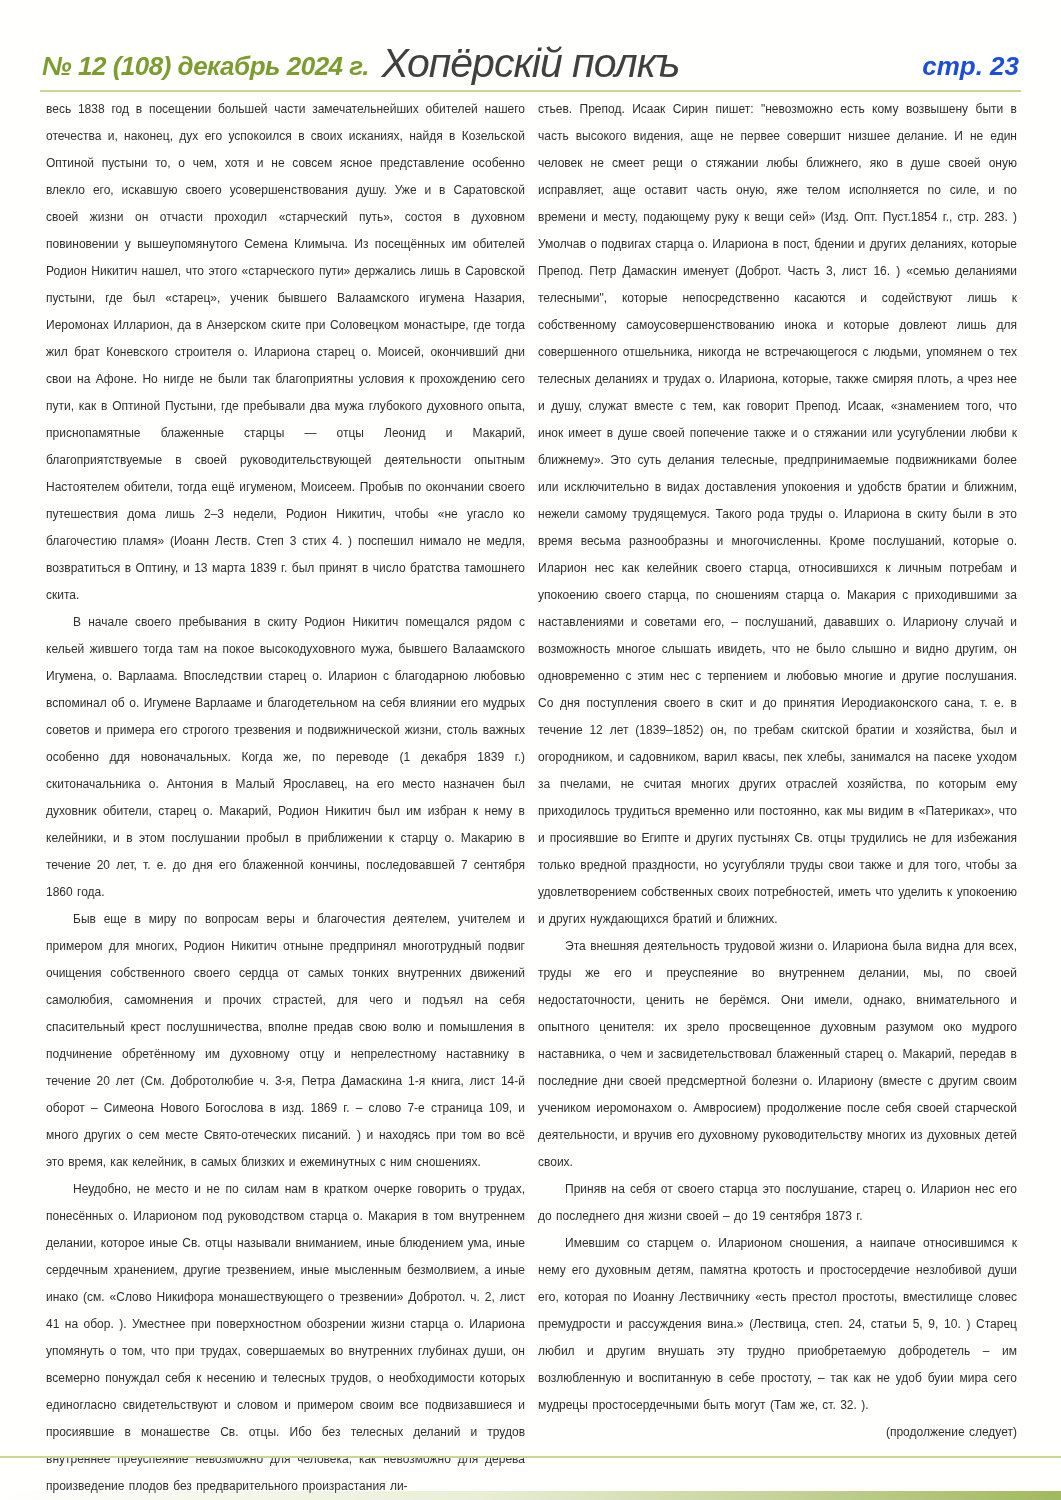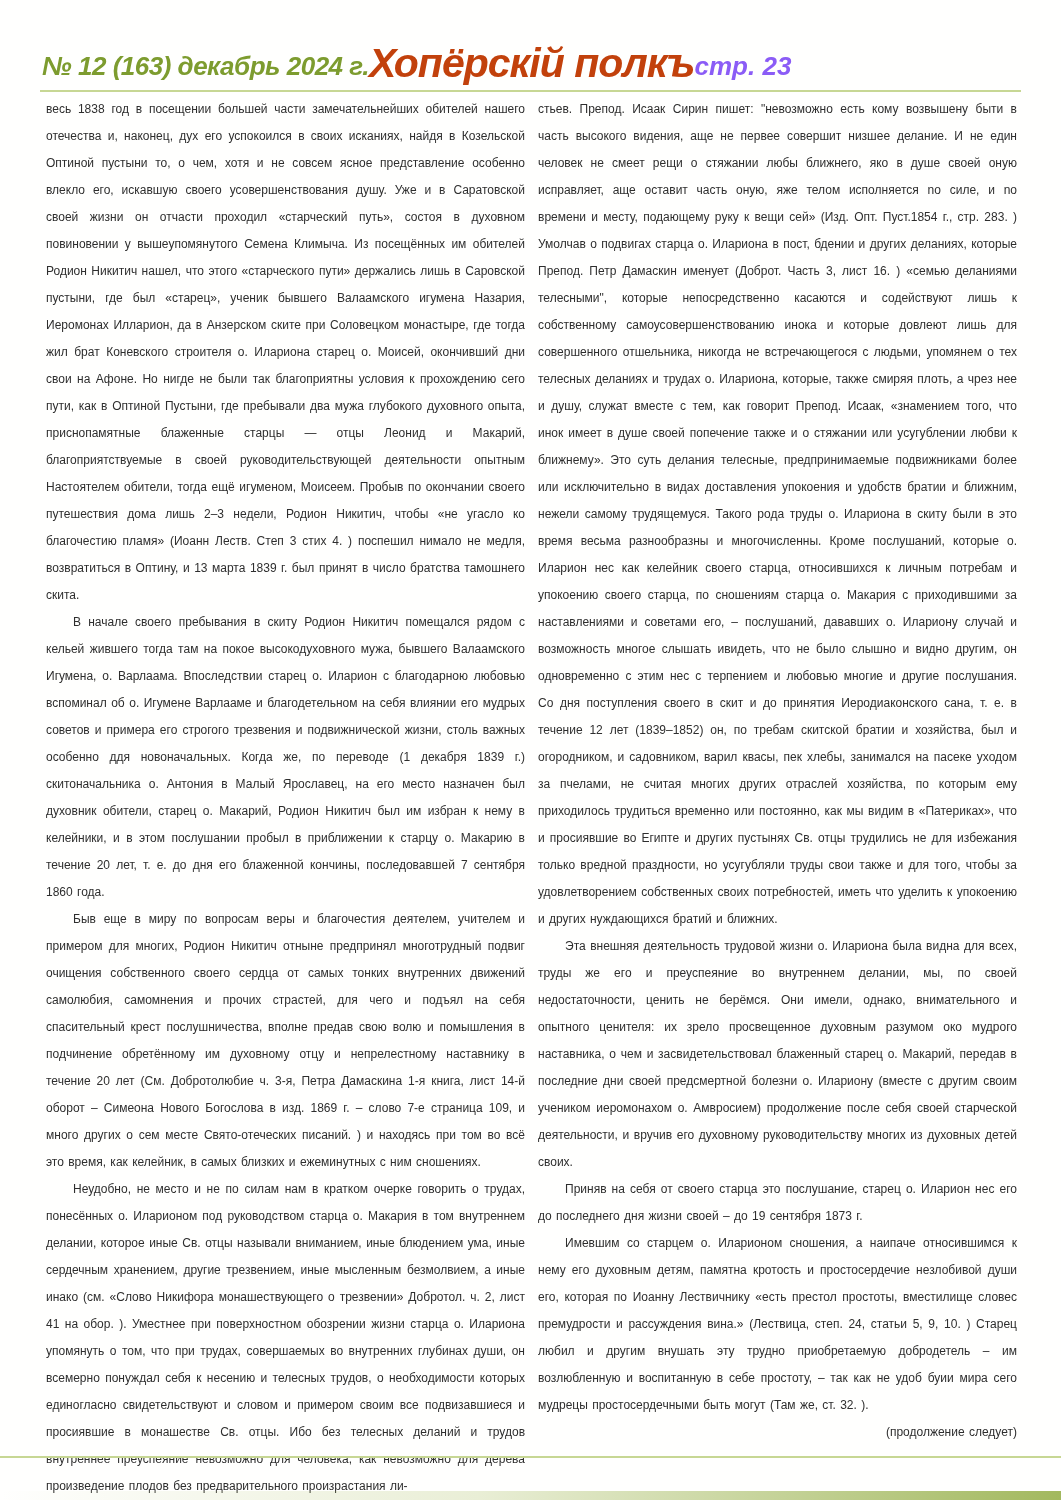--- a/index.html
+++ b/index.html
@@ -24,34 +24,34 @@
     font-size: 26px;
     font-weight: bold;
     font-style: italic;
     color: #7d9c2f;
     letter-spacing: -0.5px;
     white-space: nowrap;
   }
   .paper-title {
     flex: 0 0 auto;
     font-size: 41px;
-    font-weight: bold;
+    font-weight: normal;
     font-style: italic;
-    color: #c2410c;
+    color: #404040;
     letter-spacing: -1px;
     white-space: nowrap;
     transform: translateY(2px);
   }
   .page-number {
     flex: 1;
-    text-align: left;
+    text-align: right;
     font-size: 26px;
     font-weight: bold;
     font-style: italic;
-    color: #8b5cf6;
+    color: #1d4ed8;
     white-space: nowrap;
   }
   .header-rule {
     height: 2px;
     background: #c7d794;
     margin: 5px 40px 0 40px;
   }
   .article {
     display: flex;
     gap: 13px;
@@ -93,21 +93,21 @@
       rgba(168,188,94,0.25) 45%,
       rgba(146,172,66,0.85) 100%);
   }
 </style>
 </head>
 <body>
 
 <div class="page">
 
   <div class="masthead">
-    <div class="issue-info">№ 12 (163) декабрь 2024 г.</div>
+    <div class="issue-info">№ 12 (108) декабрь 2024 г.</div>
     <div class="paper-title">Хопёрскій полкъ</div>
     <div class="page-number">стр. 23</div>
   </div>
 
   <div class="header-rule"></div>
 
   <div class="article">
 
     <div class="column">
       <p>весь 1838 год в посещении большей части замечательнейших обителей нашего отечества и, наконец, дух его успокоился в своих исканиях, найдя в Козельской Оптиной пустыни то, о чем, хотя и не совсем ясное представление особенно влекло его, искавшую своего усовершенствования душу. Уже и в Саратовской своей жизни он отчасти проходил «старческий путь», состоя в духовном повиновении у вышеупомянутого Семена Климыча. Из посещённых им обителей Родион Никитич нашел, что этого «старческого пути» держались лишь в Саровской пустыни, где был «старец», ученик бывшего Валаамского игумена Назария, Иеромонах Илларион, да в Анзерском ските при Соловецком монастыре, где тогда жил брат Коневского строителя о. Илариона старец о. Моисей, окончивший дни свои на Афоне. Но нигде не были так благоприятны условия к прохождению сего пути, как в Оптиной Пустыни, где пребывали два мужа глубокого духовного опыта, приснопамятные блаженные старцы — отцы Леонид и Макарий, благоприятствуемые в своей руководительствующей деятельности опытным Настоятелем обители, тогда ещё игуменом, Моисеем. Пробыв по окончании своего путешествия дома лишь 2–3 недели, Родион Никитич, чтобы «не угасло ко благочестию пламя» (Иоанн Леств. Степ 3 стих 4. ) поспешил нимало не медля, возвратиться в Оптину, и 13 марта 1839 г. был принят в число братства тамошнего скита.</p>

